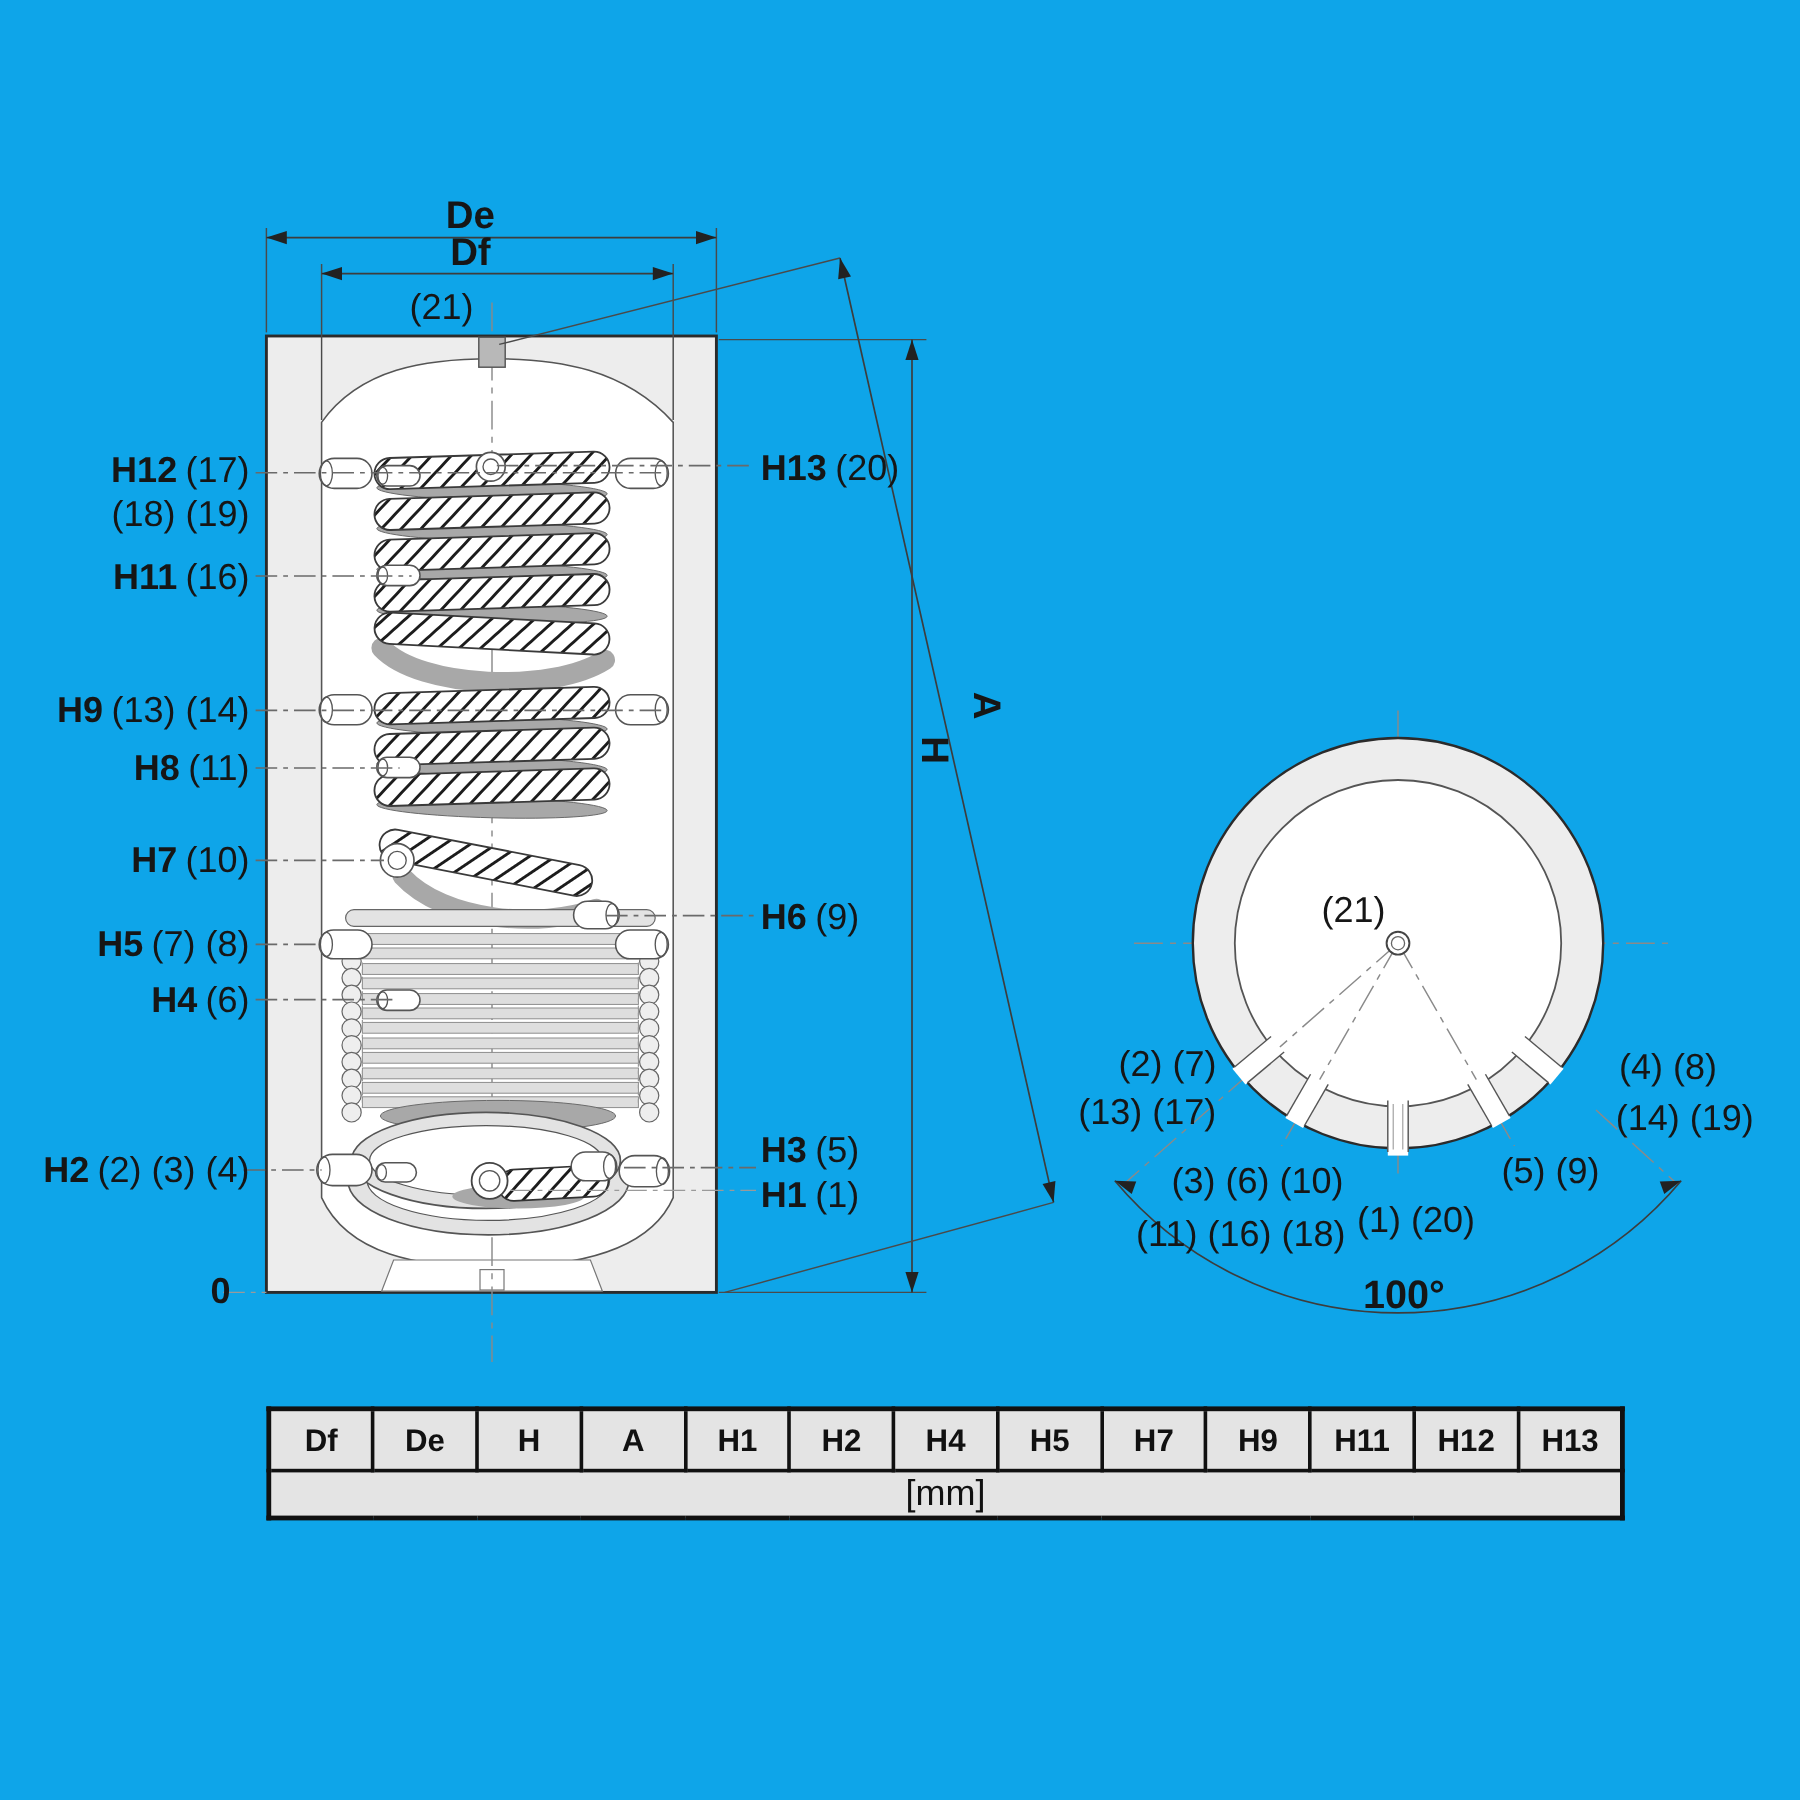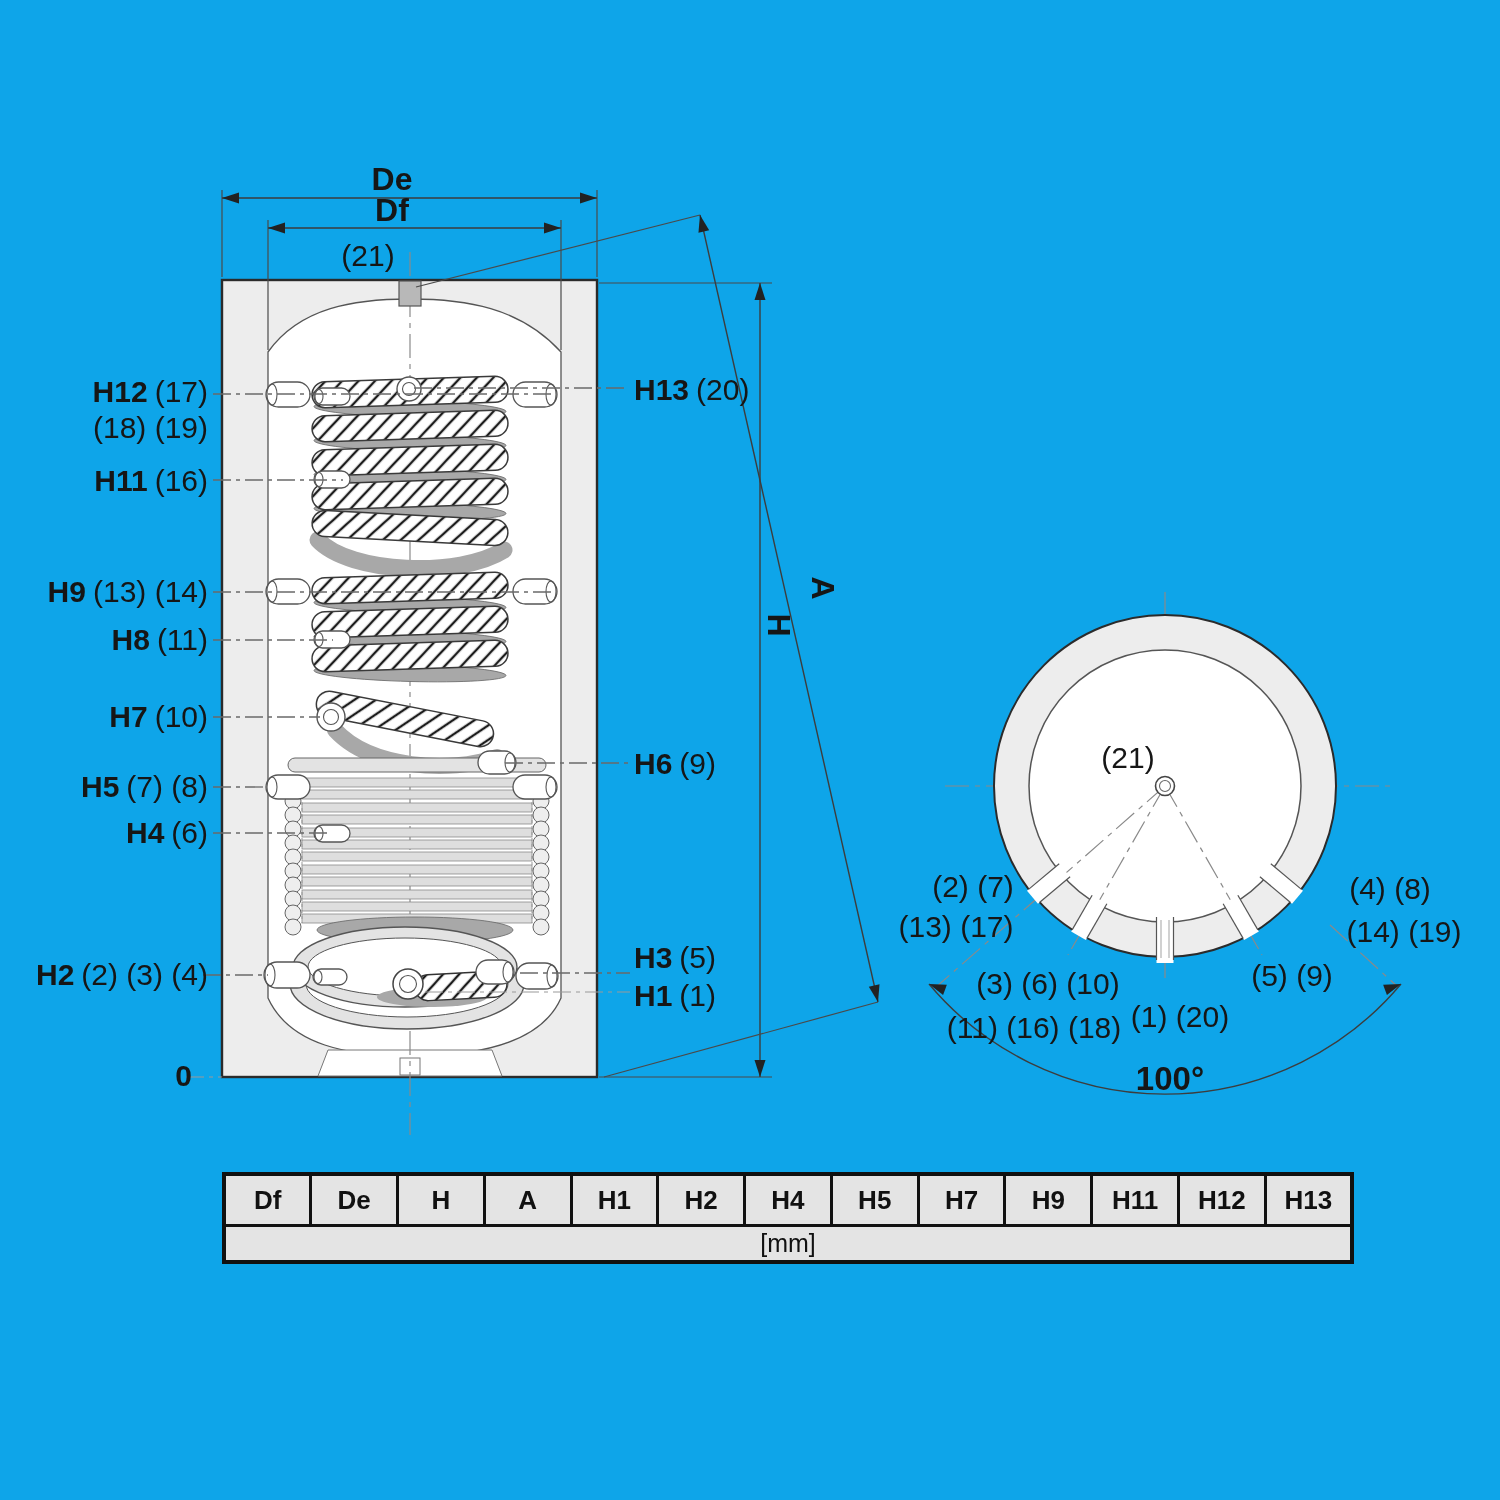--- a/index.html
+++ b/index.html
@@ -19,21 +19,21 @@
   .dimline{stroke:#3d3d3d;stroke-width:1.4;fill:none;}
   .arrow{fill:#222;stroke:none;}
   .stub{fill:#ffffff;stroke:#555;stroke-width:1.3;}
   .cap{fill:none;stroke:#555;stroke-width:1.1;}
   
   #spec-table{position:absolute;left:222px;top:1172px;width:1132px;border-collapse:collapse;
      table-layout:fixed;border:4px solid #111;}
   #spec-table td{border:3px solid #111;text-align:center;vertical-align:middle;
      font-family:"Liberation Sans",sans-serif;color:#111;}
   #spec-table tr.hdr td{background:#e4e4e4;font-weight:bold;font-size:26px;height:46px;}
-  #spec-table tr.unit td{background:#e4e4e4;font-weight:normal;font-size:25px;height:31px;}
+  #spec-table tr.unit td{background:#e4e4e4;font-weight:normal;font-size:30px;height:31px;}
   #spec-table tr.val td{background:#fff;font-weight:normal;font-size:26px;height:53px;}
 </style>
 </head>
 <body>
 
 <div id="stage">
 
 <svg width="1500" height="1500" viewBox="0 0 1500 1500">
   <defs>
     <pattern id="hatch" patternUnits="userSpaceOnUse" width="12" height="12" patternTransform="rotate(45)">

